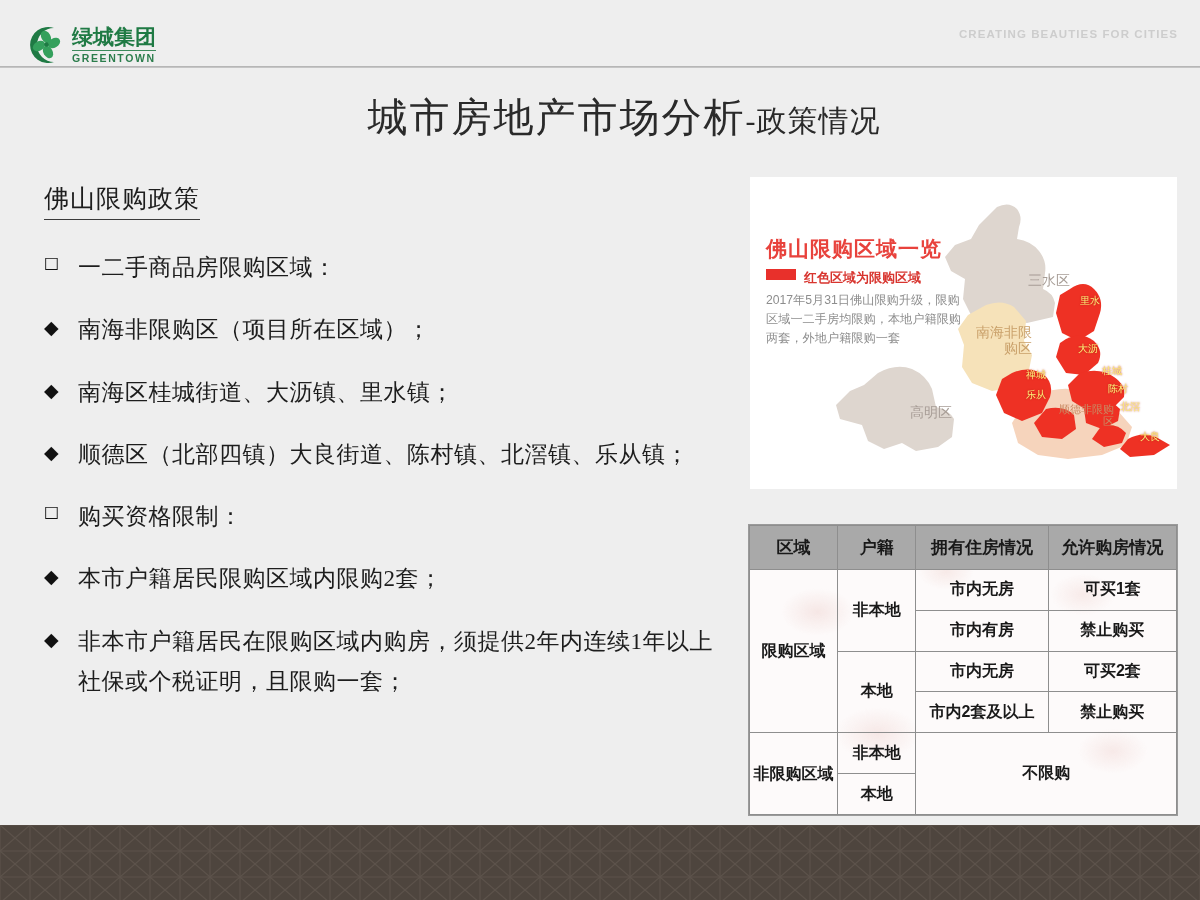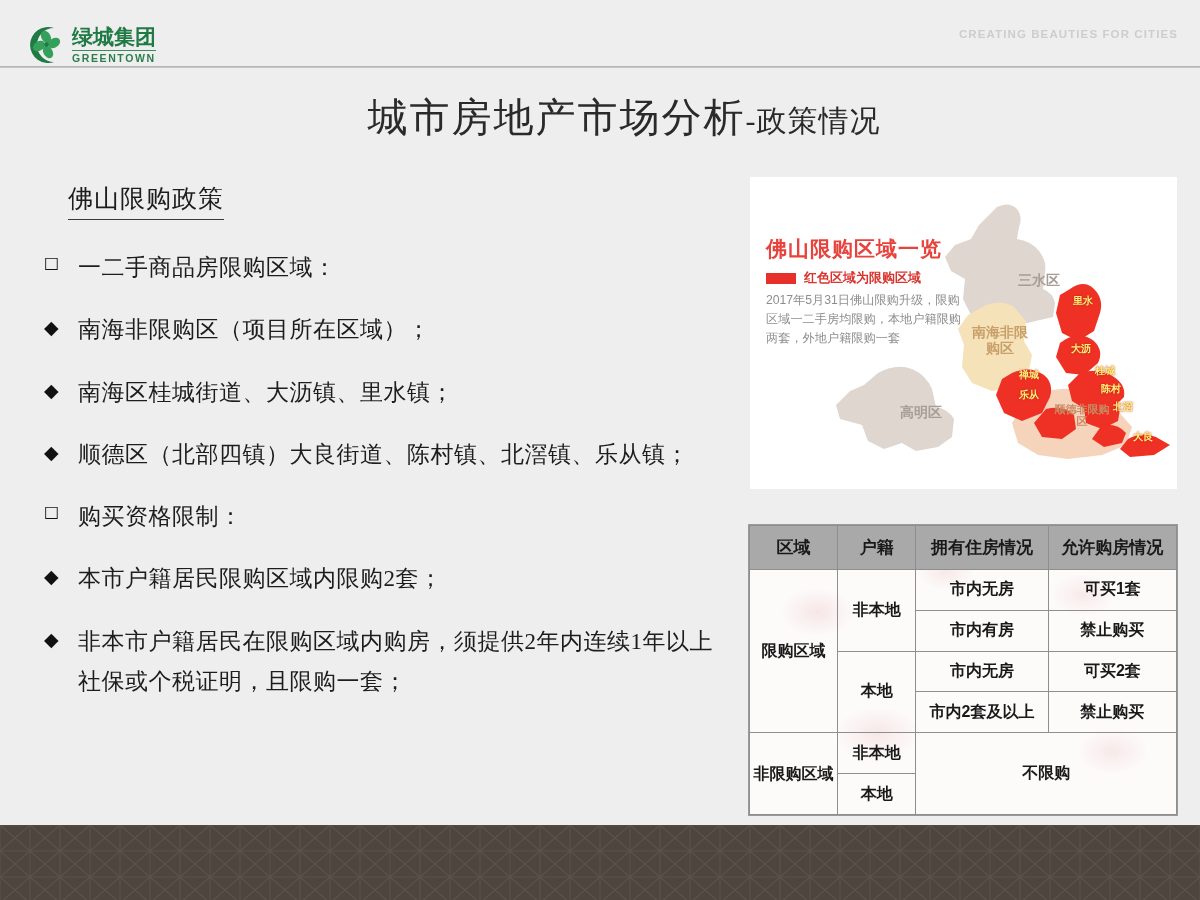--- a/index.html
+++ b/index.html
@@ -40,55 +40,55 @@
     position: absolute; left: 0; top: 90px; width: 1200px; text-align: center;
     color: #2a2a2a; white-space: nowrap; margin-left: 24px;
   }
   .slide-title .t-main { font-size: 40px; letter-spacing: 2px; }
   .slide-title .t-sub  { font-size: 30px; letter-spacing: 1px; }
 
   
   .content { position: absolute; left: 44px; top: 182px; width: 690px; color: #1d1d1d; }
   .section-head {
     font-size: 25px; letter-spacing: 1px; display: inline-block;
-    border-bottom: 1.6px solid #3a3a3a; padding-bottom: 4px; margin-bottom: 28px; margin-left: 24px;
+    border-bottom: 1.6px solid #3a3a3a; padding-bottom: 4px; margin-bottom: 28px;
   }
   .bullet { display: flex; align-items: flex-start; margin-bottom: 22px; }
   .bullet .bmark {
     width: 34px; flex: 0 0 34px; font-size: 19px; line-height: 1.55;
     font-family: "DejaVu Sans", sans-serif; color: #111; padding-top: 3px;
   }
   .bullet .bmark.sq { font-size: 16px; }
   .bullet .btext { font-size: 23px; line-height: 1.75; letter-spacing: 0.5px; }
 
   
   .map-card {
     position: absolute; left: 750px; top: 177px; width: 427px; height: 312px;
     background: #ffffff; overflow: hidden;
   }
   .map-svgwrap { position: absolute; inset: 0; }
   .map-title {
     position: absolute; left: 16px; top: 58px;
     font-family: "Liberation Sans", sans-serif; font-weight: bold;
     font-size: 21px; color: #e8423c; letter-spacing: 1px;
   }
-  .map-legend { position: absolute; left: 16px; top: 92px; display: flex; align-items: center; gap: 8px; }
+  .map-legend { position: absolute; left: 16px; top: 92px; display: flex; align-items: flex-start; gap: 8px; }
   .map-legend .swatch { width: 30px; height: 11px; background: #e8302b; display: block; }
   .map-legend .lg-text {
     font-family: "Liberation Sans", sans-serif; font-weight: bold;
     font-size: 13px; color: #d8352f;
   }
   .map-desc {
     position: absolute; left: 16px; top: 114px; width: 200px;
     font-family: "Liberation Sans", sans-serif;
     font-size: 12.2px; line-height: 1.55; color: #8d8d8d;
   }
   .mlabel {
     position: absolute; font-family: "Liberation Sans", sans-serif;
-    font-weight: bold; text-align: center; line-height: 1.12; pointer-events: none;
+    font-weight: normal; text-align: right; line-height: 1.12; pointer-events: none;
   }
   .mlabel.grey { color: #a79d96; font-size: 14px; }
   .mlabel.cream { color: #c9a06a; font-size: 14px; }
   .mlabel.peach { color: #c98a63; font-size: 11px; }
   .mlabel.red   { color: #fff27a; font-size: 10px; text-shadow: 0 0 2px #b02010; }
 
   
   .tbl-wrap {
     position: absolute; left: 748px; top: 524px; width: 430px; height: 292px;
     background: #fdfafa; border: 1px solid #9a9a9a;

